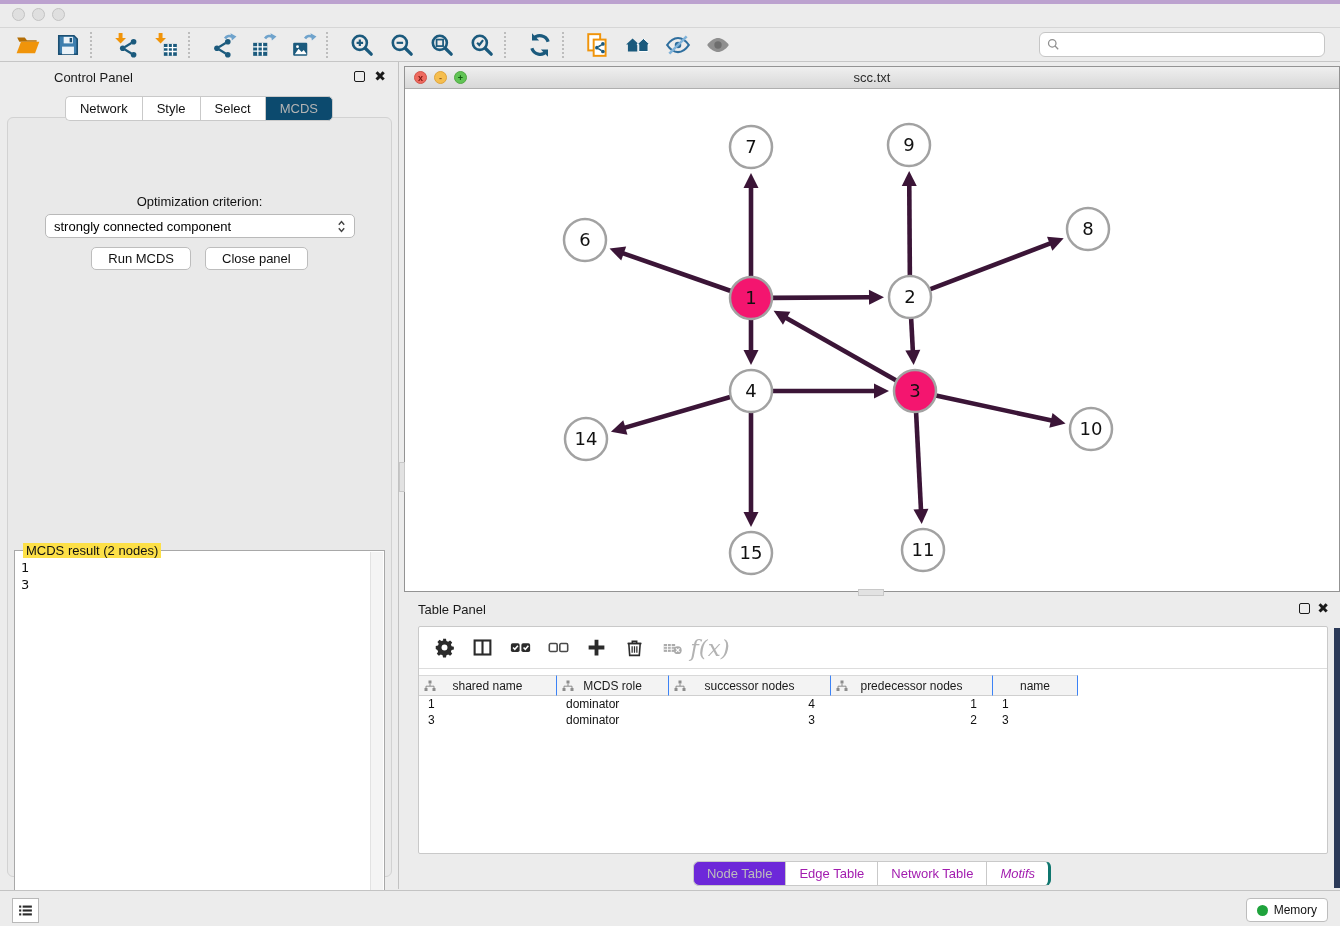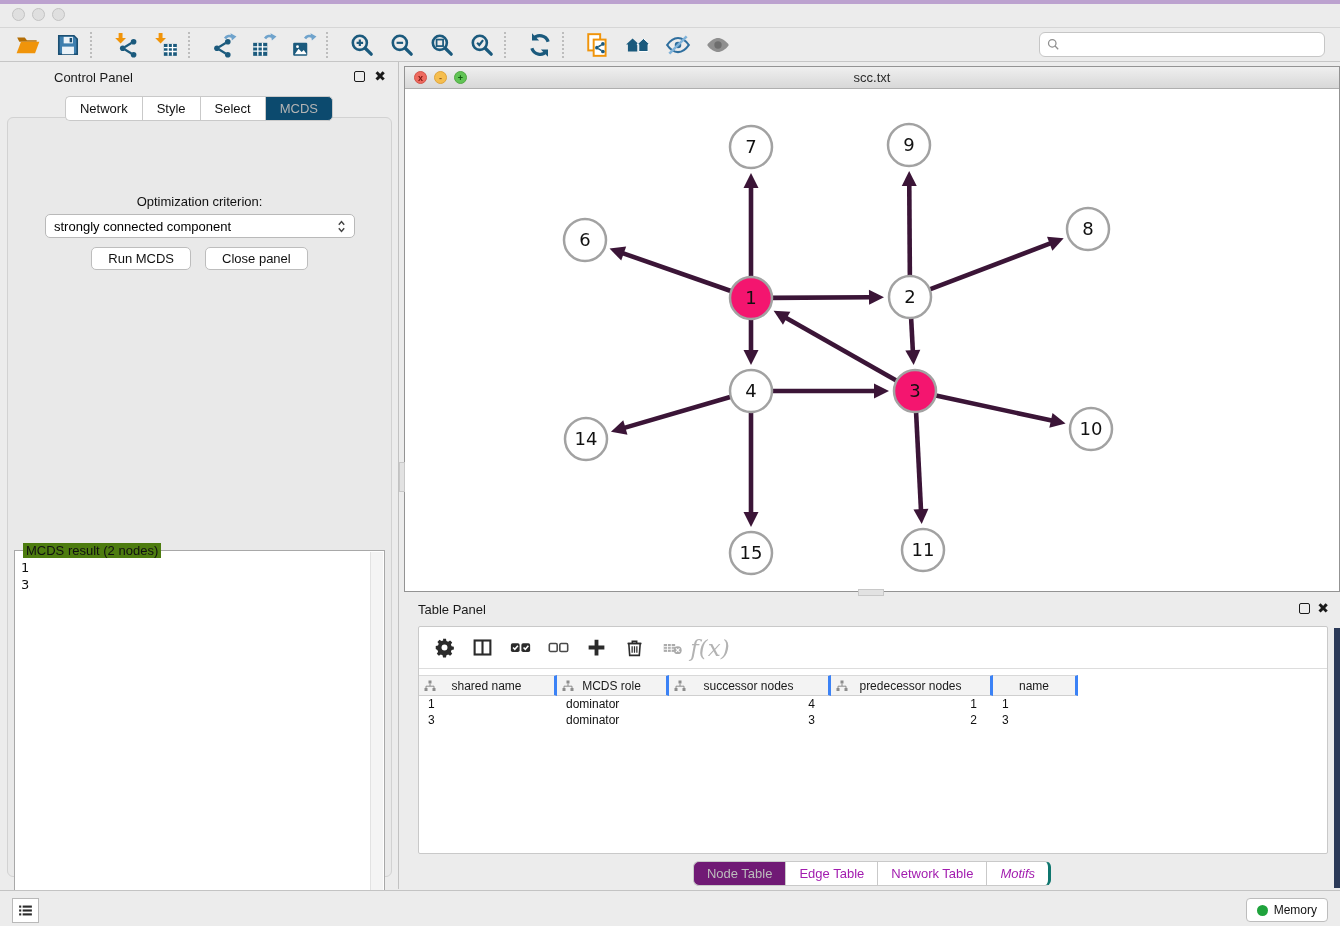--- a/index.html
+++ b/index.html
@@ -40,21 +40,21 @@
 
   .cp-body { position:absolute; left:7px; top:55px; width:385px; height:760px; background:#E9E9E9; border:1px solid #D2D2D2; border-radius:6px; }
   .opt-label { position:absolute; left:0; width:100%; top:76px; text-align:center; font-size:13px; color:#111; }
   .dropdown { position:absolute; left:37px; top:96px; width:310px; height:24px; background:#FFF; border:1px solid #B9B9B9; border-radius:5px; display:flex; align-items:center; padding:0 8px; font-size:13px; }
   .dropdown .dd-text { flex:1; }
   .dropdown svg { width:9px; height:15px; }
   .cp-btn-row { position:absolute; left:0; top:129px; width:100%; display:flex; justify-content:center; gap:14px; }
   .cp-btn { height:23px; background:#FFF; border:1px solid #BDBDBD; border-radius:5px; font-size:13px; padding:0 16px; color:#111; font-family:inherit; }
 
   .result-box { position:absolute; left:6px; top:432px; width:371px; height:377px; border:1px solid #A8A8A8; background:#FFF; }
-  .result-legend { position:absolute; left:8px; top:-8px; background:#4d7c0f; padding:0 3px; font-size:13px; color:#111; }
+  .result-legend { position:absolute; left:8px; top:-8px; background:#fde047; padding:0 3px; font-size:13px; color:#111; }
   .result-text { position:absolute; left:0; top:4px; bottom:2px; right:14px; font-size:13px; line-height:17px; padding:4px 0 0 6px; white-space:pre; font-family:"DejaVu Sans",sans-serif; color:#111; overflow:hidden; }
   .result-scroll { position:absolute; right:1px; top:1px; bottom:1px; width:13px; background:#F4F4F4; border-left:1px solid #E2E2E2; }
 
   
   .net-window { position:absolute; left:404px; top:66px; width:936px; height:526px; border:1px solid #939393; background:#FFF; }
   .net-titlebar { position:absolute; left:0; top:0; width:100%; height:22px; background:linear-gradient(#EFEFEF,#D8D8D8); border-bottom:1px solid #AFAFAF; }
   .net-title { position:absolute; left:0; right:0; top:3px; text-align:center; font-size:13px; color:#2B2B2B; }
   .tl { position:absolute; top:4px; width:13px; height:13px; border-radius:50%; font-size:9px; line-height:12px; text-align:center; font-weight:bold; }
   .tl-close { left:9px;  background:#EE6A5F; border:1px solid #D2554B; color:#7E1510; }
   .tl-min   { left:29px; background:#F5BE4F; border:1px solid #DFA43B; color:#90591A; }
@@ -68,33 +68,33 @@
   .table-panel { position:absolute; left:404px; top:596px; width:936px; height:293px; background:#ECECEC; }
   .tp-head { position:relative; height:28px; }
   .tp-head .ph-title { position:absolute; left:14px; top:6px; font-size:13px; color:#1A1A1A; }
   .tp-float { right:30px; top:7px; } .tp-close { right:11px; top:4px; }
   .tp-box { position:absolute; left:14px; top:30px; width:910px; height:228px; background:#FFF; border:1px solid #C9C9C9; border-radius:2px; }
   .tp-toolbar { height:42px; border-bottom:1px solid #DDD; display:flex; align-items:center; padding-left:8px; gap:4px; }
   .tp-tb-item { width:34px; height:32px; display:flex; align-items:center; justify-content:center; }
   .tp-tb-item svg { width:21px; height:21px; }
   .fx { font-family:"DejaVu Serif",serif; font-style:italic; font-size:23px; color:#B3B3B3; }
   .tbl-header { display:flex; height:21px; margin-top:6px; font-size:12px; color:#1A1A1A; }
-  .tbl-header .hcell { background:#F3F3F3; border-top:1px solid #D8D8D8; border-bottom:1px solid #CFCFCF; border-right:3px solid #3b82f6; display:flex; align-items:center; justify-content:center; gap:4px; position:relative; }
+  .tbl-header .hcell { background:#F3F3F3; border-top:1px solid #D8D8D8; border-bottom:1px solid #CFCFCF; border-right:1px solid #3b82f6; display:flex; align-items:center; justify-content:center; gap:4px; position:relative; }
   .tbl-header .hcell svg { position:absolute; left:5px; width:12px; height:12px; }
   .tbl-rows { font-size:12px; color:#111; }
   .trow { display:flex; height:16px; line-height:16px; }
   .tcell { overflow:hidden; white-space:nowrap; }
   .tcell.left { padding-left:9px; text-align:left; }
   .tcell.right { padding-right:16px; text-align:right; }
 
   .tp-tabs { position:absolute; left:0; bottom:3px; width:100%; display:flex; justify-content:center; }
   .tp-tab { font-size:13px; padding:4px 13px; background:#FFF; border:1px solid #C9C9C9; border-right:none; color:#a21caf; }
   .tp-tab:first-child { border-top-left-radius:6px; border-bottom-left-radius:6px; }
   .tp-tab:last-child { border-right:3px solid #0f766e; border-top-right-radius:6px; border-bottom-right-radius:6px;font-style:italic; }
-  .tp-tab.active { background:#701a75; color:#BDBDBD; }
+  .tp-tab.active { background:#6d28d9; color:#BDBDBD; }
 
   
   .statusbar { position:absolute; left:0; top:890px; width:1340px; height:36px; background:#ECECEC; border-top:1px solid #C3C3C3; }
   .status-list-btn { position:absolute; left:12px; top:7px; width:27px; height:25px; background:#FFF; border:1px solid #B9B9B9; display:flex; align-items:center; justify-content:center; }
   .status-list-btn svg { width:17px; height:17px; }
   .memory-btn { position:absolute; right:12px; top:7px; height:24px; background:#FFF; border:1px solid #BDBDBD; border-radius:4px; display:flex; align-items:center; gap:6px; padding:0 10px; font-size:12px; color:#111; }
   .mem-dot { width:11px; height:11px; border-radius:50%; background:#1FA33C; }
 </style>
 </head>
 <body>

